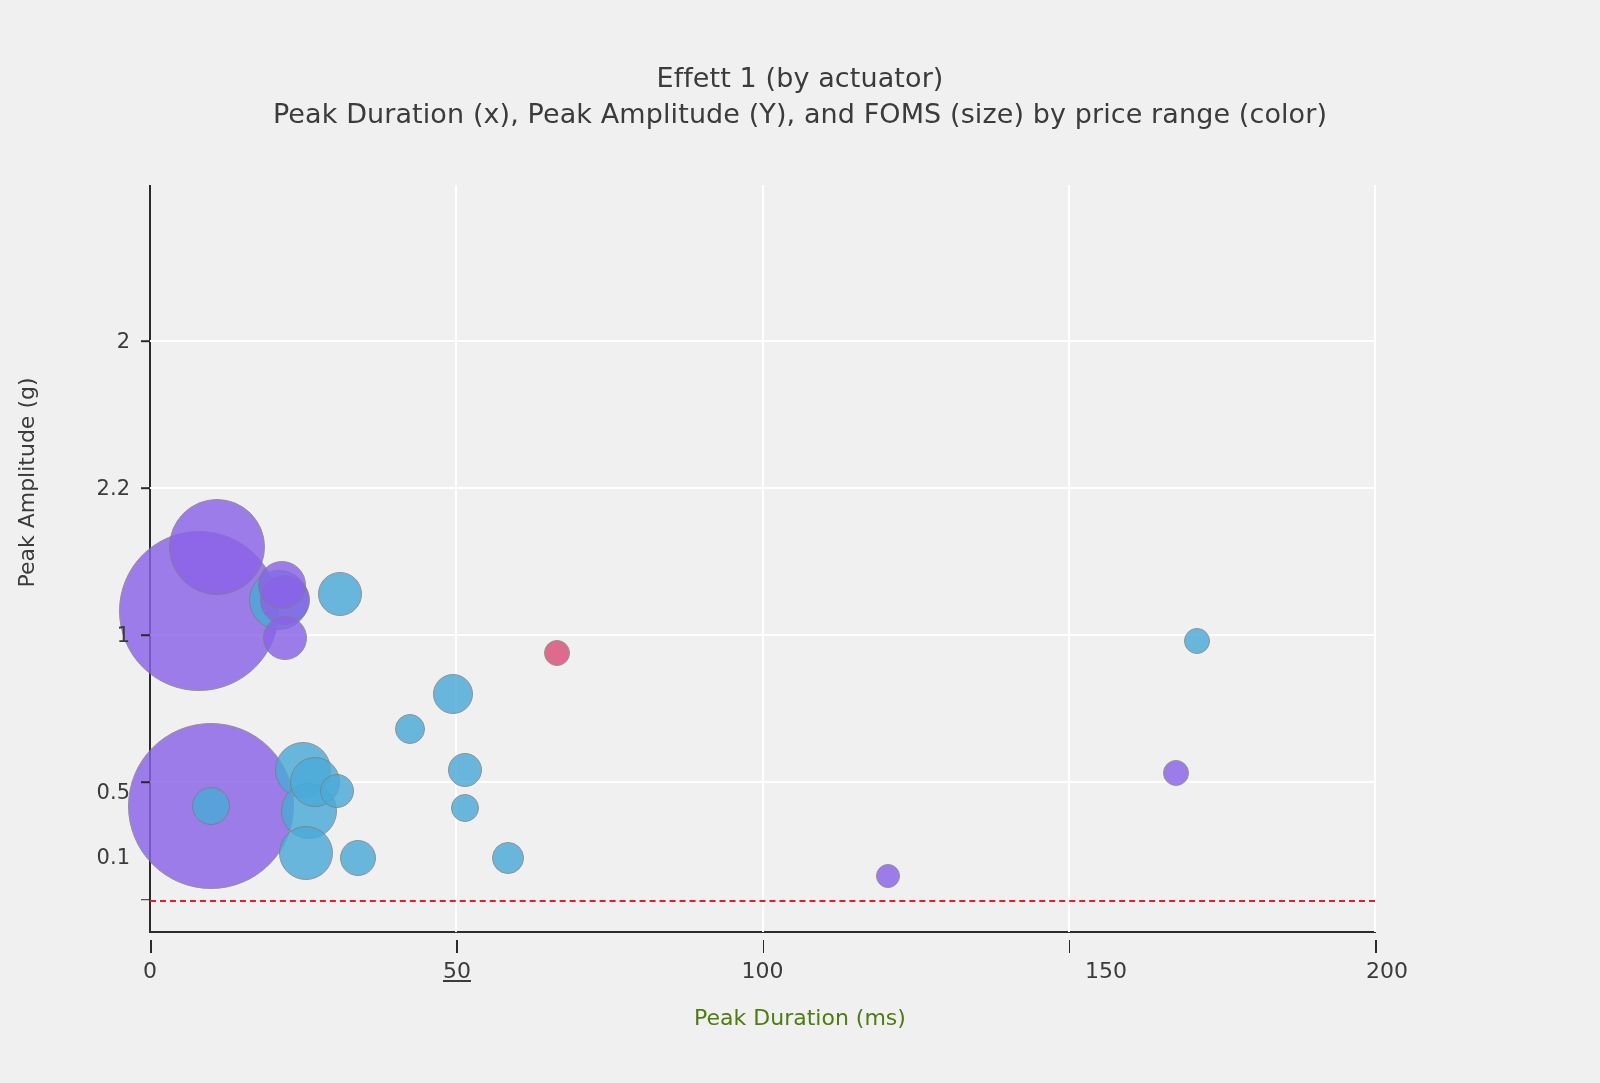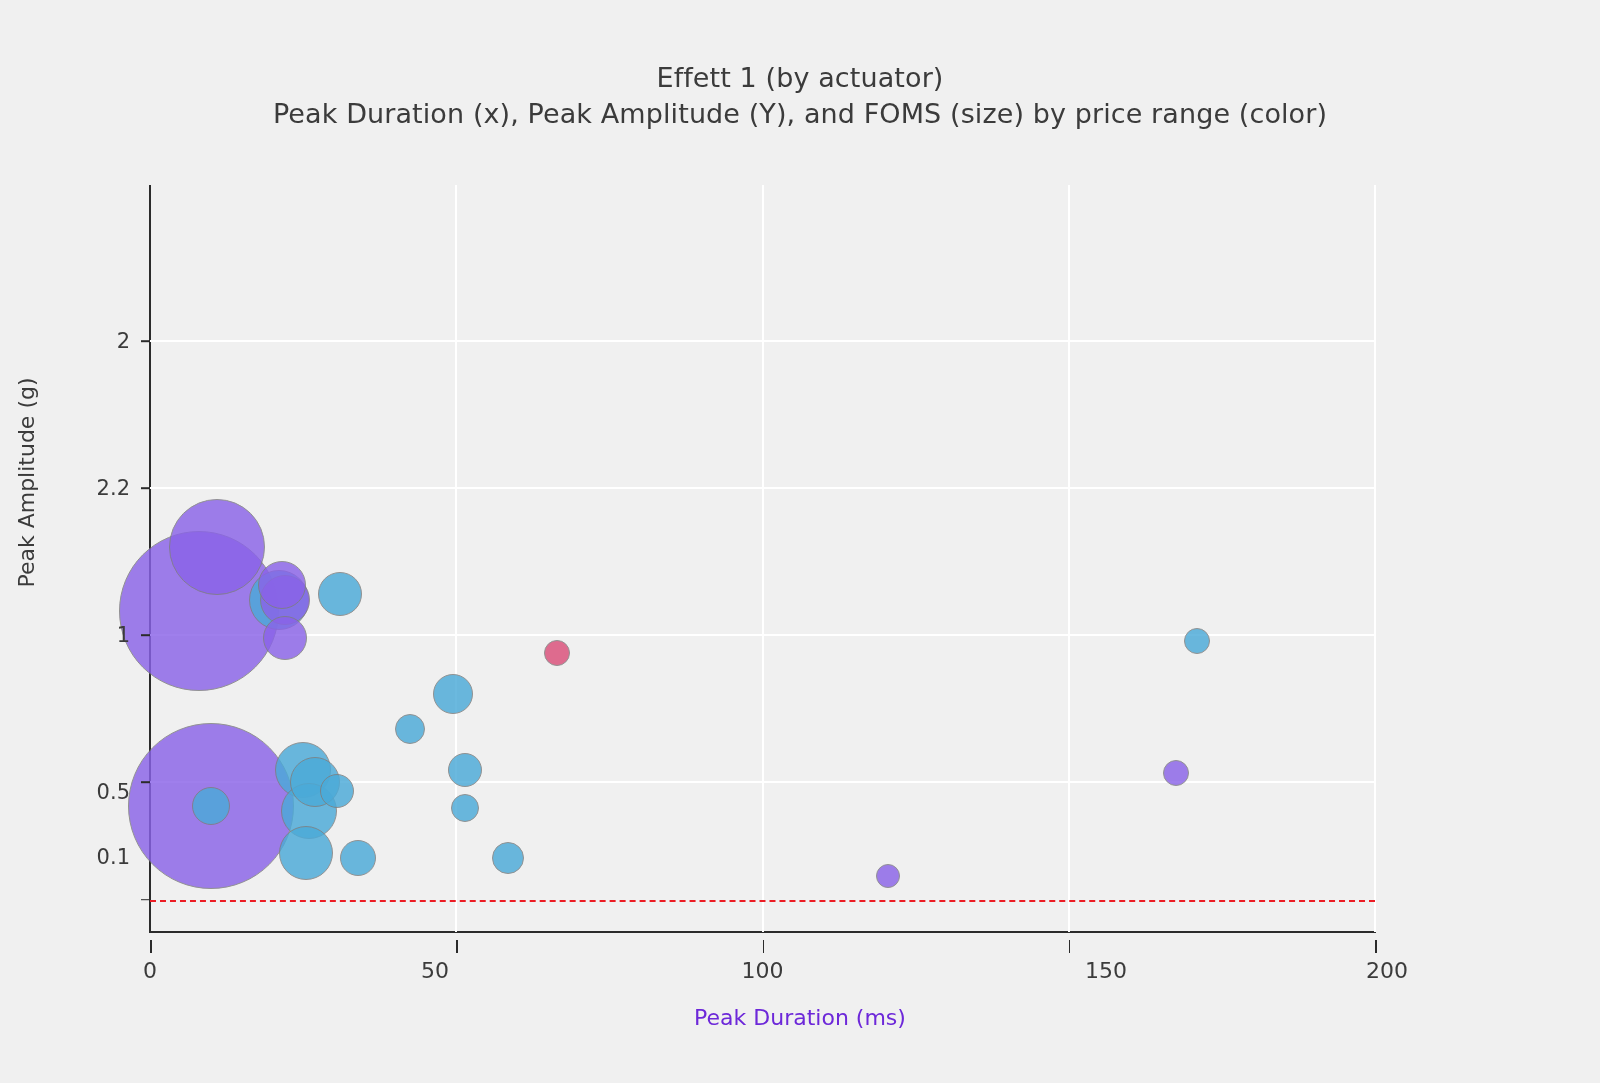--- a/index.html
+++ b/index.html
@@ -116,21 +116,21 @@
     font-size: 22px;
     color: #3b3b3b;
   }
   .axis-label-x {
     position: absolute;
     left: 0;
     top: 1005px;
     width: 1600px;
     text-align: center;
     font-size: 22px;
-    color: #6d28d9;
+    color: #4d7c0f;
   }
   .axis-label-y {
     position: absolute;
     left: -214px;
     top: 470px;
     width: 480px;
     text-align: center;
     font-size: 22px;
     color: #3b3b3b;
     transform: rotate(-90deg);
@@ -228,20 +228,20 @@
     <div class="tick-y" style="left: 10px; width: 120px; right: auto; top: 782px; margin-top: 10px;">0.5</div>
     <div class="tick-y-mark" style="left: 141px; top: 635px;"></div>
     <div class="tick-y" style="left: 10px; width: 120px; right: auto; top: 635px;">1</div>
     <div class="tick-y-mark" style="left: 141px; top: 488px;"></div>
     <div class="tick-y" style="left: 10px; width: 120px; right: auto; top: 488px;">2.2</div>
     <div class="tick-y-mark" style="left: 141px; top: 341px;"></div>
     <div class="tick-y" style="left: 10px; width: 120px; right: auto; top: 341px;">2</div>
     <div class="tick-x-mark" style="left: 150px;"></div>
     <div class="tick-x" style="left: 150px;">0</div>
     <div class="tick-x-mark" style="left: 456.25px;"></div>
-    <div class="tick-x" style="left: 435px;">50</div>
+    <div class="tick-x" style="left: 457px; text-decoration: underline;">50</div>
     <div class="tick-x-mark" style="left: 762.5px;"></div>
     <div class="tick-x" style="left: 762.5px;">100</div>
     <div class="tick-x-mark" style="left: 1068.75px;"></div>
     <div class="tick-x" style="left: 1106px;">150</div>
     <div class="tick-x-mark" style="left: 1375px;"></div>
     <div class="tick-x" style="left: 1387px;">200</div>
   </div>
 
 </body></html>

